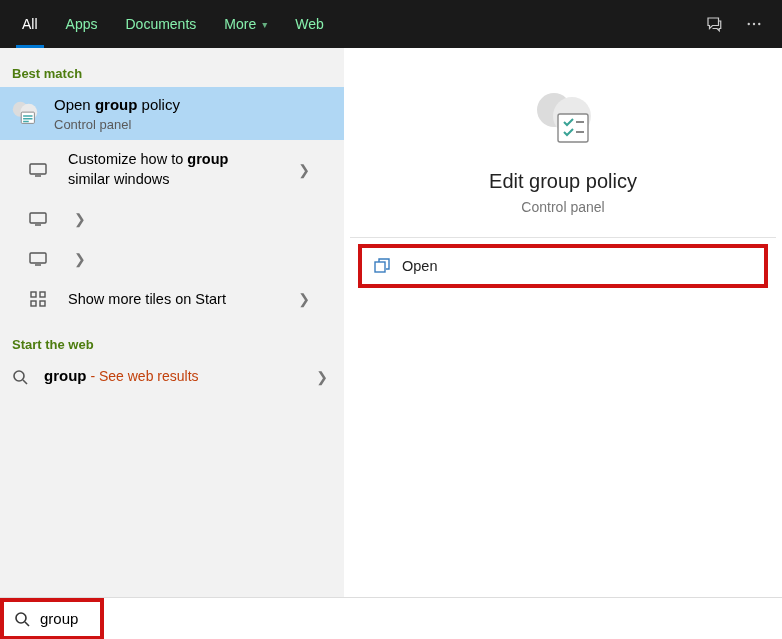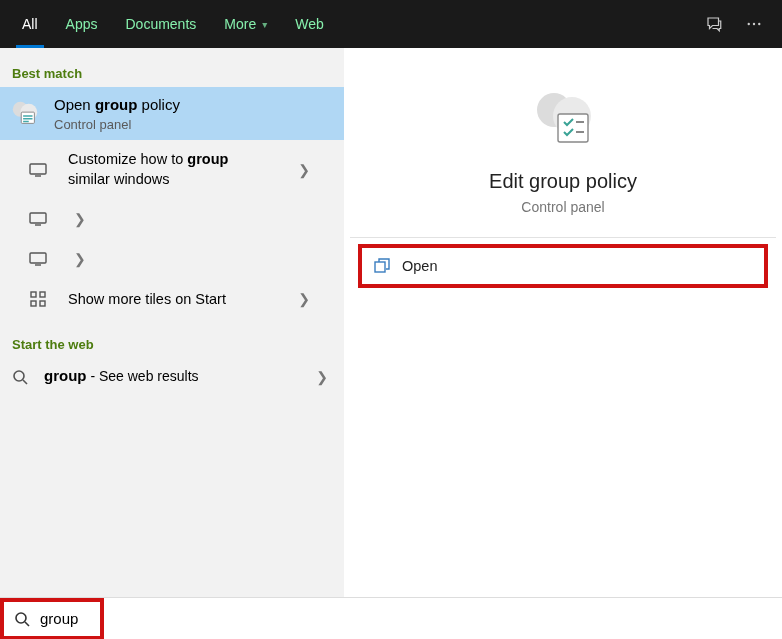--- a/index.html
+++ b/index.html
@@ -107,21 +107,21 @@
     color: #5a5a5a;
     margin-top: 2px;
   }
   .result .chev-r {
     color: #777;
     padding: 0 6px;
     font-size: 14px;
   }
   .result.setting { padding: 10px 28px; gap: 20px; }
   .result.setting .title { font-size: 14.5px; padding-right: 4px; }
-  .result.web .sub2 { color: #000000; font-size: 14px; }
+  .result.web .sub2 { color: #c2410c; font-size: 14px; }
 
   
   .detail-icon-wrap {
     display: flex; justify-content: center;
     padding: 24px 0 8px 0;
   }
   .detail-title {
     text-align: center;
     font-size: 20px;
     font-weight: 400;

